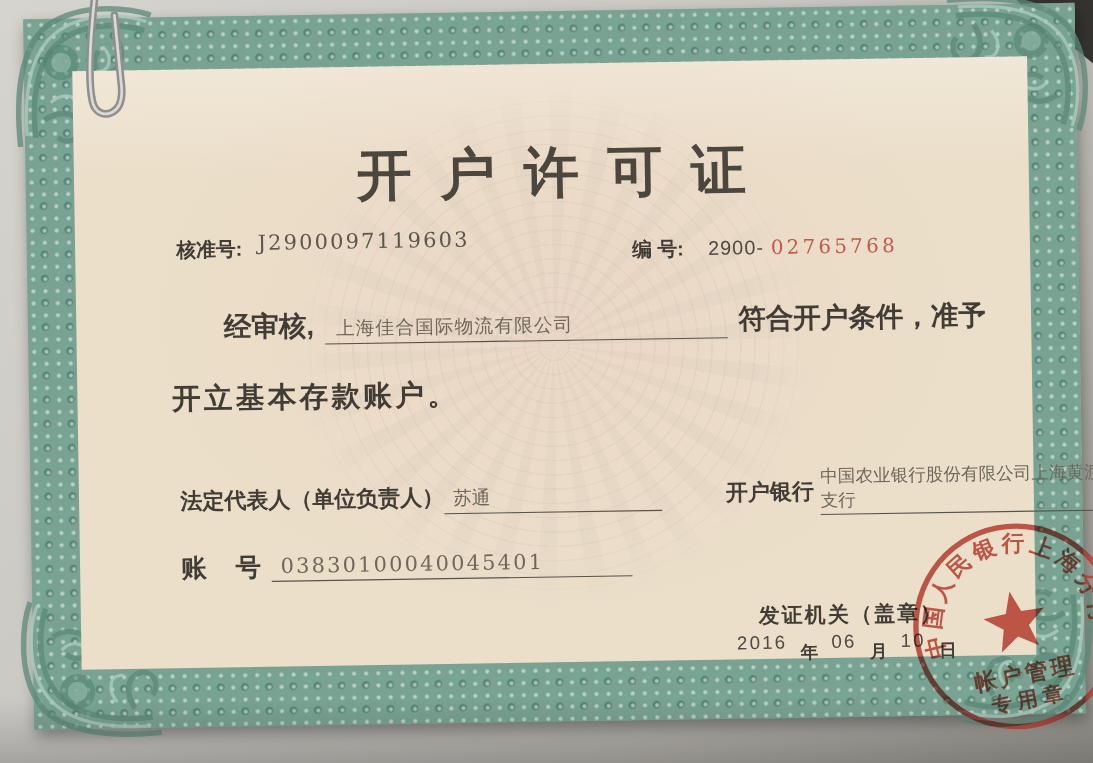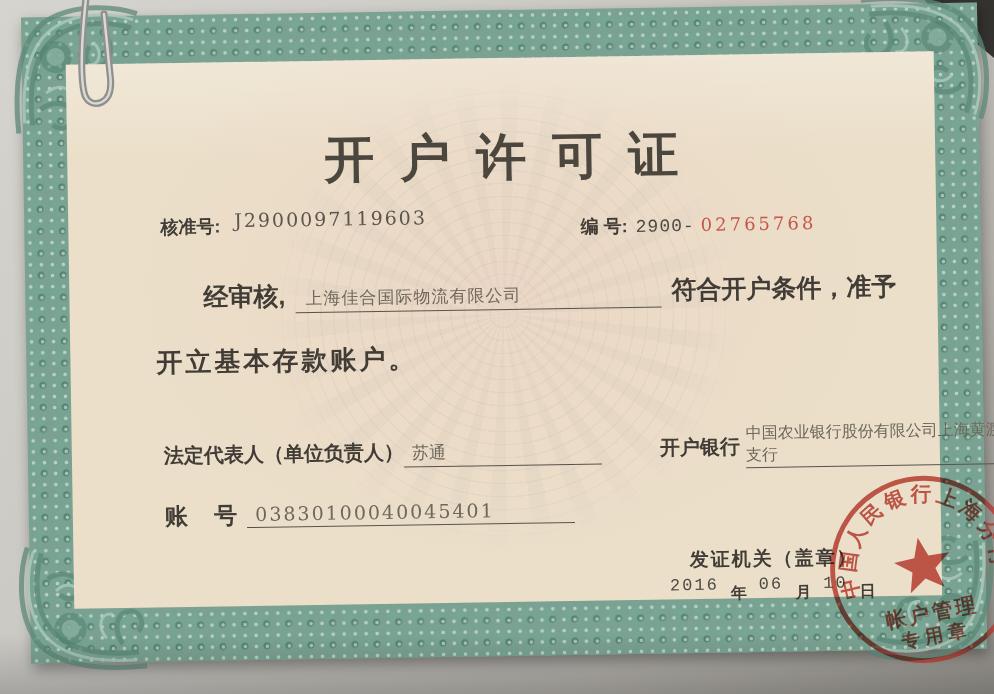--- a/index.html
+++ b/index.html
@@ -61,21 +61,21 @@
     font-size:50px;font-weight:700;letter-spacing:26px;text-indent:26px;
     color:#4c473e;
   }
   .row-approval{position:absolute;left:92px;top:152px;font-size:18px;font-weight:700;}
   .val-serif{
     font-family:"DejaVu Serif","Liberation Serif",serif;font-weight:400;
     color:#5b564d;letter-spacing:2px;
   }
   .row-approval .val-serif{position:relative;top:-5px;margin-left:14px;font-size:19px;}
   .row-serial{position:absolute;right:120px;top:158px;font-size:18px;font-weight:700;}
-  .row-serial .prefix{font-family:Liberation Mono, monospace;font-weight:400;color:#4e4a43;margin-left:8px;letter-spacing:1px;}
+  .row-serial .prefix{font-family:Liberation Sans, sans-serif;font-weight:400;color:#4e4a43;margin-left:22px;letter-spacing:1px;}
   .serial-red{color:#c4564a;font-family:"DejaVu Serif","Liberation Serif",serif;font-weight:400;letter-spacing:3px;margin-left:6px;}
   .review-line{position:absolute;left:134px;top:218px;width:760px;font-size:25px;font-weight:700;white-space:nowrap;}
   .fill-line{
     display:inline-block;vertical-align:baseline;border-bottom:1.5px solid #57534b;
     font-size:17px;font-weight:400;color:#6e685c;
     font-family:"DejaVu Serif","Liberation Serif",serif;
   }
   .company-line{width:352px;margin:0 10px;padding:0 4px 2px 10px;letter-spacing:1px;}
   .account-open{position:absolute;left:86px;top:282px;font-size:26px;font-weight:700;letter-spacing:3px;}
   .row-rep{position:absolute;left:92px;top:362px;font-size:20px;font-weight:700;white-space:nowrap;}
@@ -85,21 +85,21 @@
   .bank-name{
     display:inline-block;width:268px;border-bottom:1.5px solid #57534b;
     font-size:16px;font-weight:400;color:#6e685c;line-height:1.35;
     font-family:"DejaVu Serif","Liberation Serif",serif;white-space:normal;
     padding-bottom:2px;
   }
   .row-account{position:absolute;left:92px;top:438px;font-size:23px;font-weight:700;letter-spacing:10px;white-space:nowrap;}
   .acct-line{width:316px;padding:0 4px 2px 8px;letter-spacing:2px;font-size:19px;position:relative;top:-2px;}
   .issuer{position:absolute;left:616px;top:492px;font-size:19px;font-weight:700;letter-spacing:2px;}
   .date-line{position:absolute;left:596px;top:520px;font-size:17px;white-space:nowrap;}
-  .date-num{font-family:Liberation Mono, monospace;color:#4e4a43;letter-spacing:2px;}
+  .date-num{font-family:Liberation Sans, sans-serif;color:#4e4a43;letter-spacing:2px;}
   .date-unit{font-weight:700;font-size:16px;display:inline-block;transform:translateY(9px);margin:0 12px;}
   
   .stamp{
     position:absolute;left:752px;top:420px;width:196px;height:196px;
     transform:rotate(-10deg);opacity:.85;mix-blend-mode:multiply;
   }
   
   .clip{position:absolute;left:52px;top:-4px;width:90px;height:126px;z-index:30;}
 </style>
 </head>

